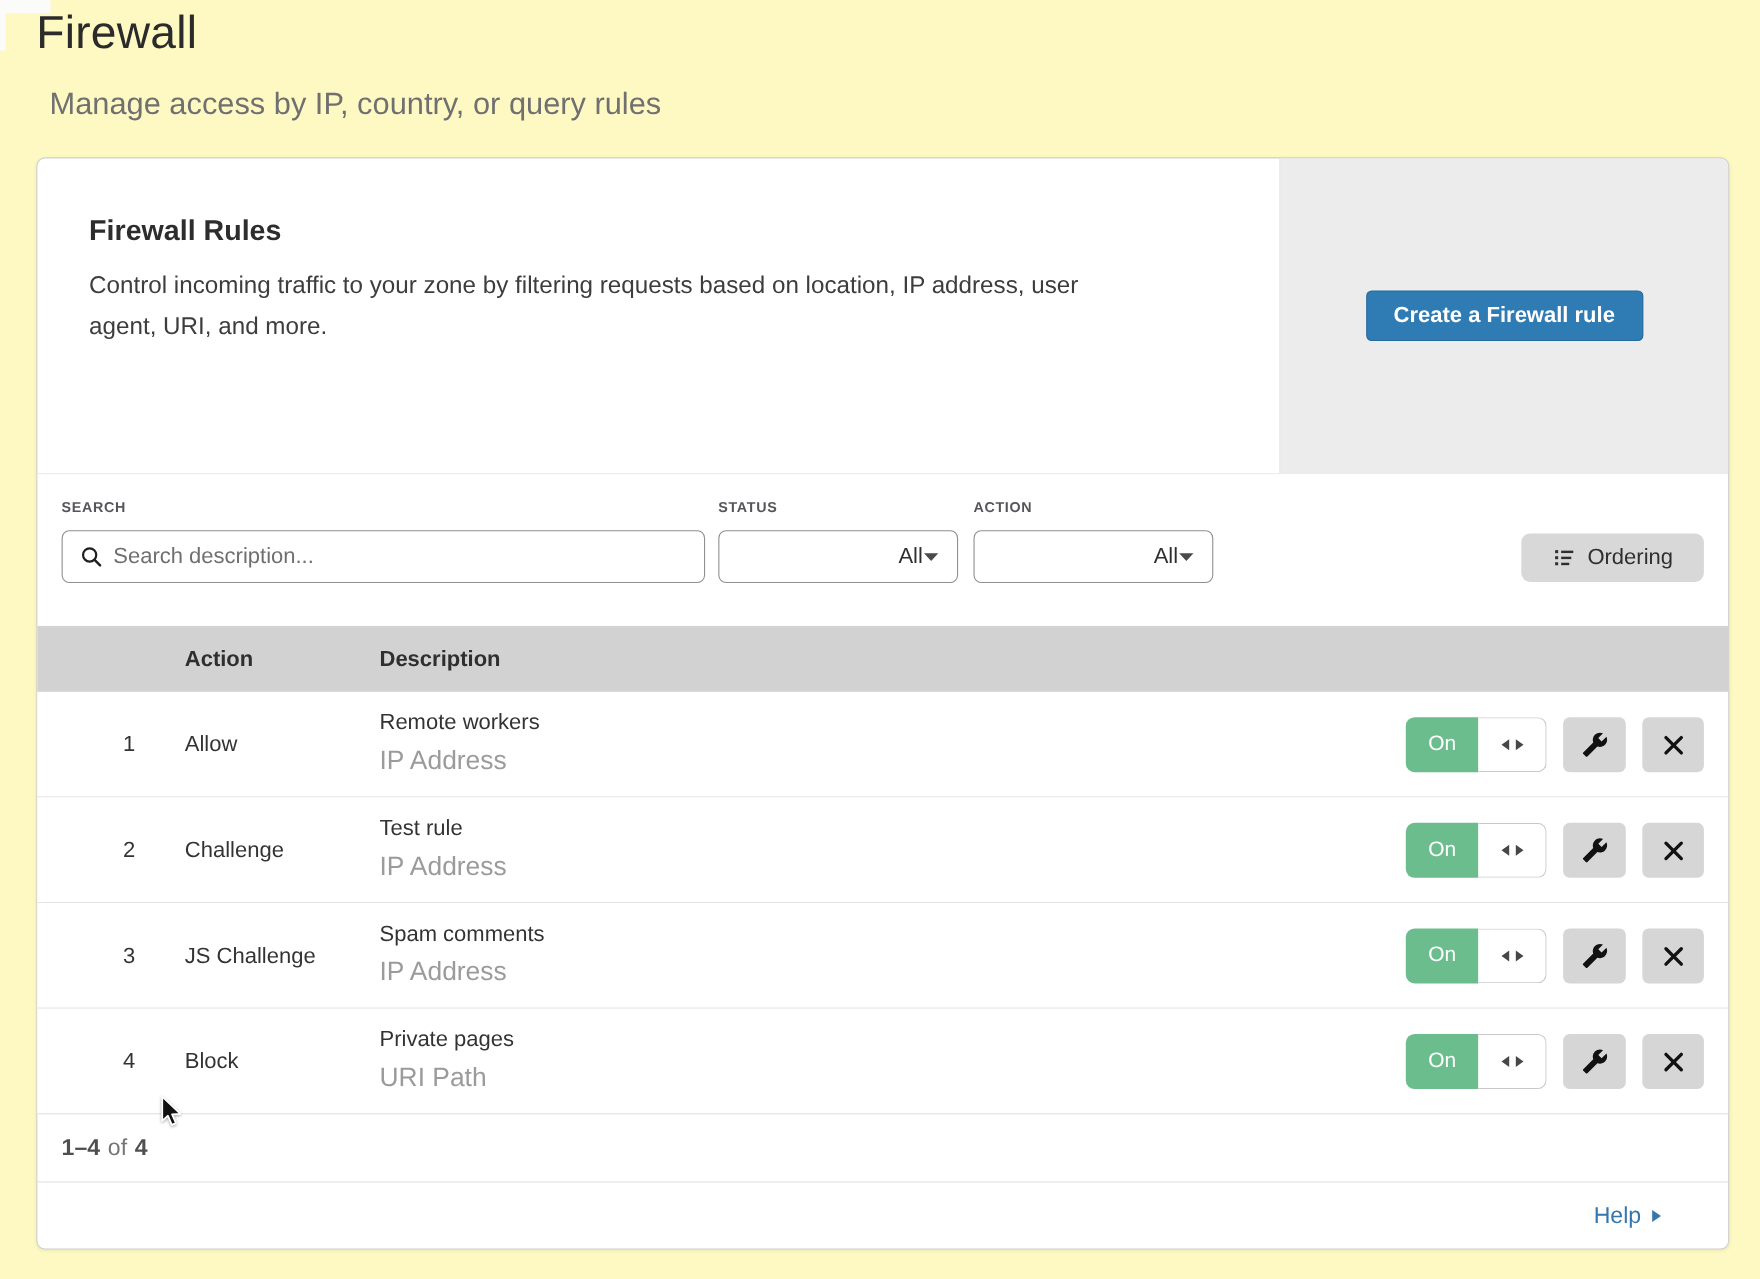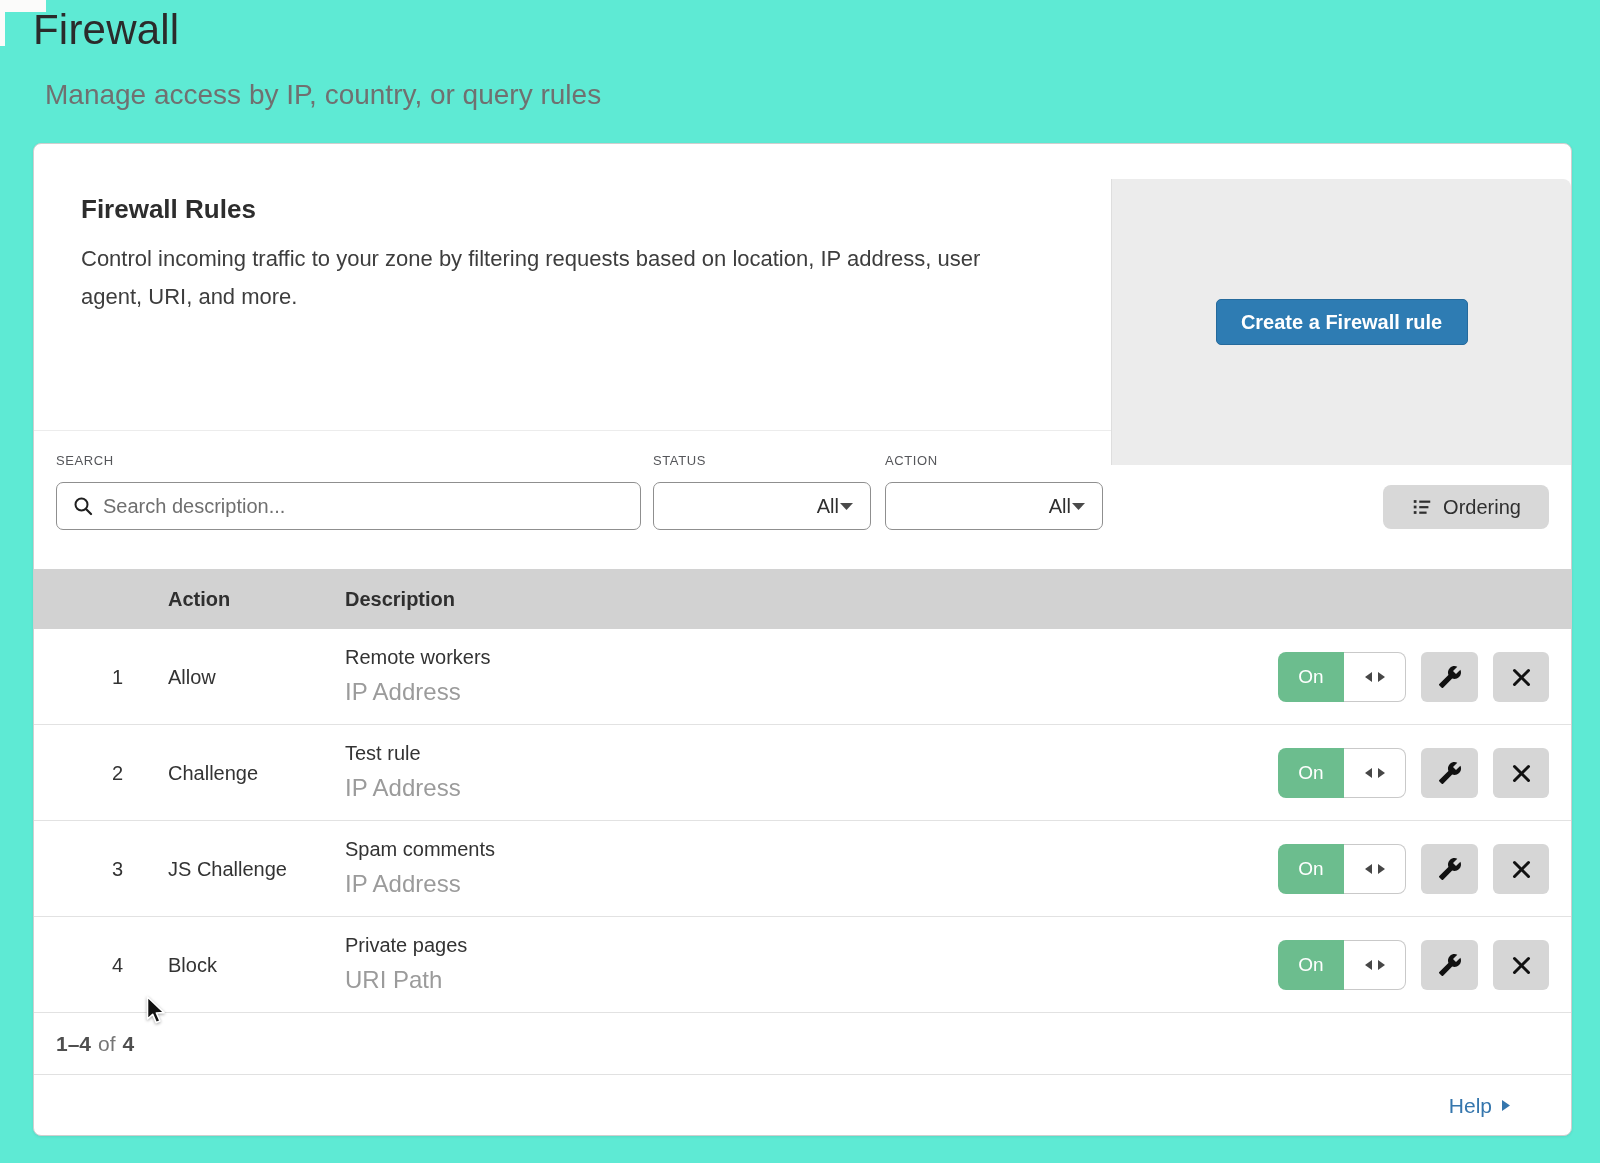--- a/index.html
+++ b/index.html
@@ -1,19 +1,19 @@
 <!DOCTYPE html>
 <html><head>
 <meta charset="utf-8">
 <style>
   * { margin:0; padding:0; box-sizing:border-box; }
   html,body { background:#e2e1e0; }
   .page {
     position:relative; width:1600px; height:1163px; overflow:hidden;
-    background:#5eead4;
+    background:#fef9c3;
     font-family:"Liberation Sans","DejaVu Sans",sans-serif;
     color:#2e2e2e;
   }
   .corner-artifact-top { position:absolute; left:0; top:0; width:46px; height:12px; background:#fbfbfa; }
   .corner-artifact-left { position:absolute; left:0; top:0; width:5px; height:46px; background:#fbfbfa; }
 
   .page-title { position:absolute; left:33px; top:6px; font-size:42px; font-weight:500; color:#2b2b2b; letter-spacing:.2px; }
   .page-subtitle { position:absolute; left:33px; top:79px; font-size:28px; font-weight:400; color:#707070;margin-left:12px; }
 
   .card {
@@ -21,33 +21,33 @@
     background:#ffffff; border:1px solid #cfcfcf; border-radius:8px;
     box-shadow:0 1px 3px rgba(0,0,0,.07);
   }
 
   
   .intro { position:absolute; left:0; top:0; width:100%; height:287px; border-bottom:1px solid #ececec; }
   .intro h2 { position:absolute; left:47px; top:50px; font-size:26px; font-weight:700; color:#2d2d2d; }
   .intro .desc-text { position:absolute; left:47px; top:96px; width:960px; font-size:22px; line-height:38px; color:#3d3d3d; }
   .intro .usage { position:absolute; left:47px; top:206px; font-size:22px; font-weight:700; color:#2e2e2e; }
   .side-panel {
-    position:absolute; right:0; top:0; width:460px; height:286px;
+    position:absolute; right:0; top:0; width:408px; height:286px;
     background:#ececec; border-left:1px solid #dedede; border-top-right-radius:8px;
-    display:flex; align-items:center; justify-content:center;margin-top:35px;
+    display:flex; align-items:center; justify-content:center;
   }
   .btn-primary {
     width:252px; height:46px; background:#2e7cb3; border:1px solid #256a9c; border-radius:5px;
     color:#ffffff; font-size:20px; font-weight:700; cursor:pointer;
     font-family:inherit; display:flex; align-items:center; justify-content:center;
   }
 
   
   .filters { position:absolute; left:0; top:287px; width:100%; height:138px; }
-  .filter-label { position:absolute; top:22px; font-size:13px; font-weight:400; letter-spacing:.6px; color:#55565a; }
+  .filter-label { position:absolute; top:22px; font-size:13px; font-weight:700; letter-spacing:.6px; color:#55565a; }
   .search-label { left:22px; }
   .status-label { left:619px; }
   .action-label { left:851px; }
   .search-box {
     position:absolute; left:22px; top:51px; width:585px; height:48px;
     background:#fff; border:1.5px solid #8f8f8f; border-radius:7px;
     display:flex; align-items:center; padding-left:16px;
   }
   .search-box svg { flex:0 0 auto; margin-right:10px; }
   .search-box input {

